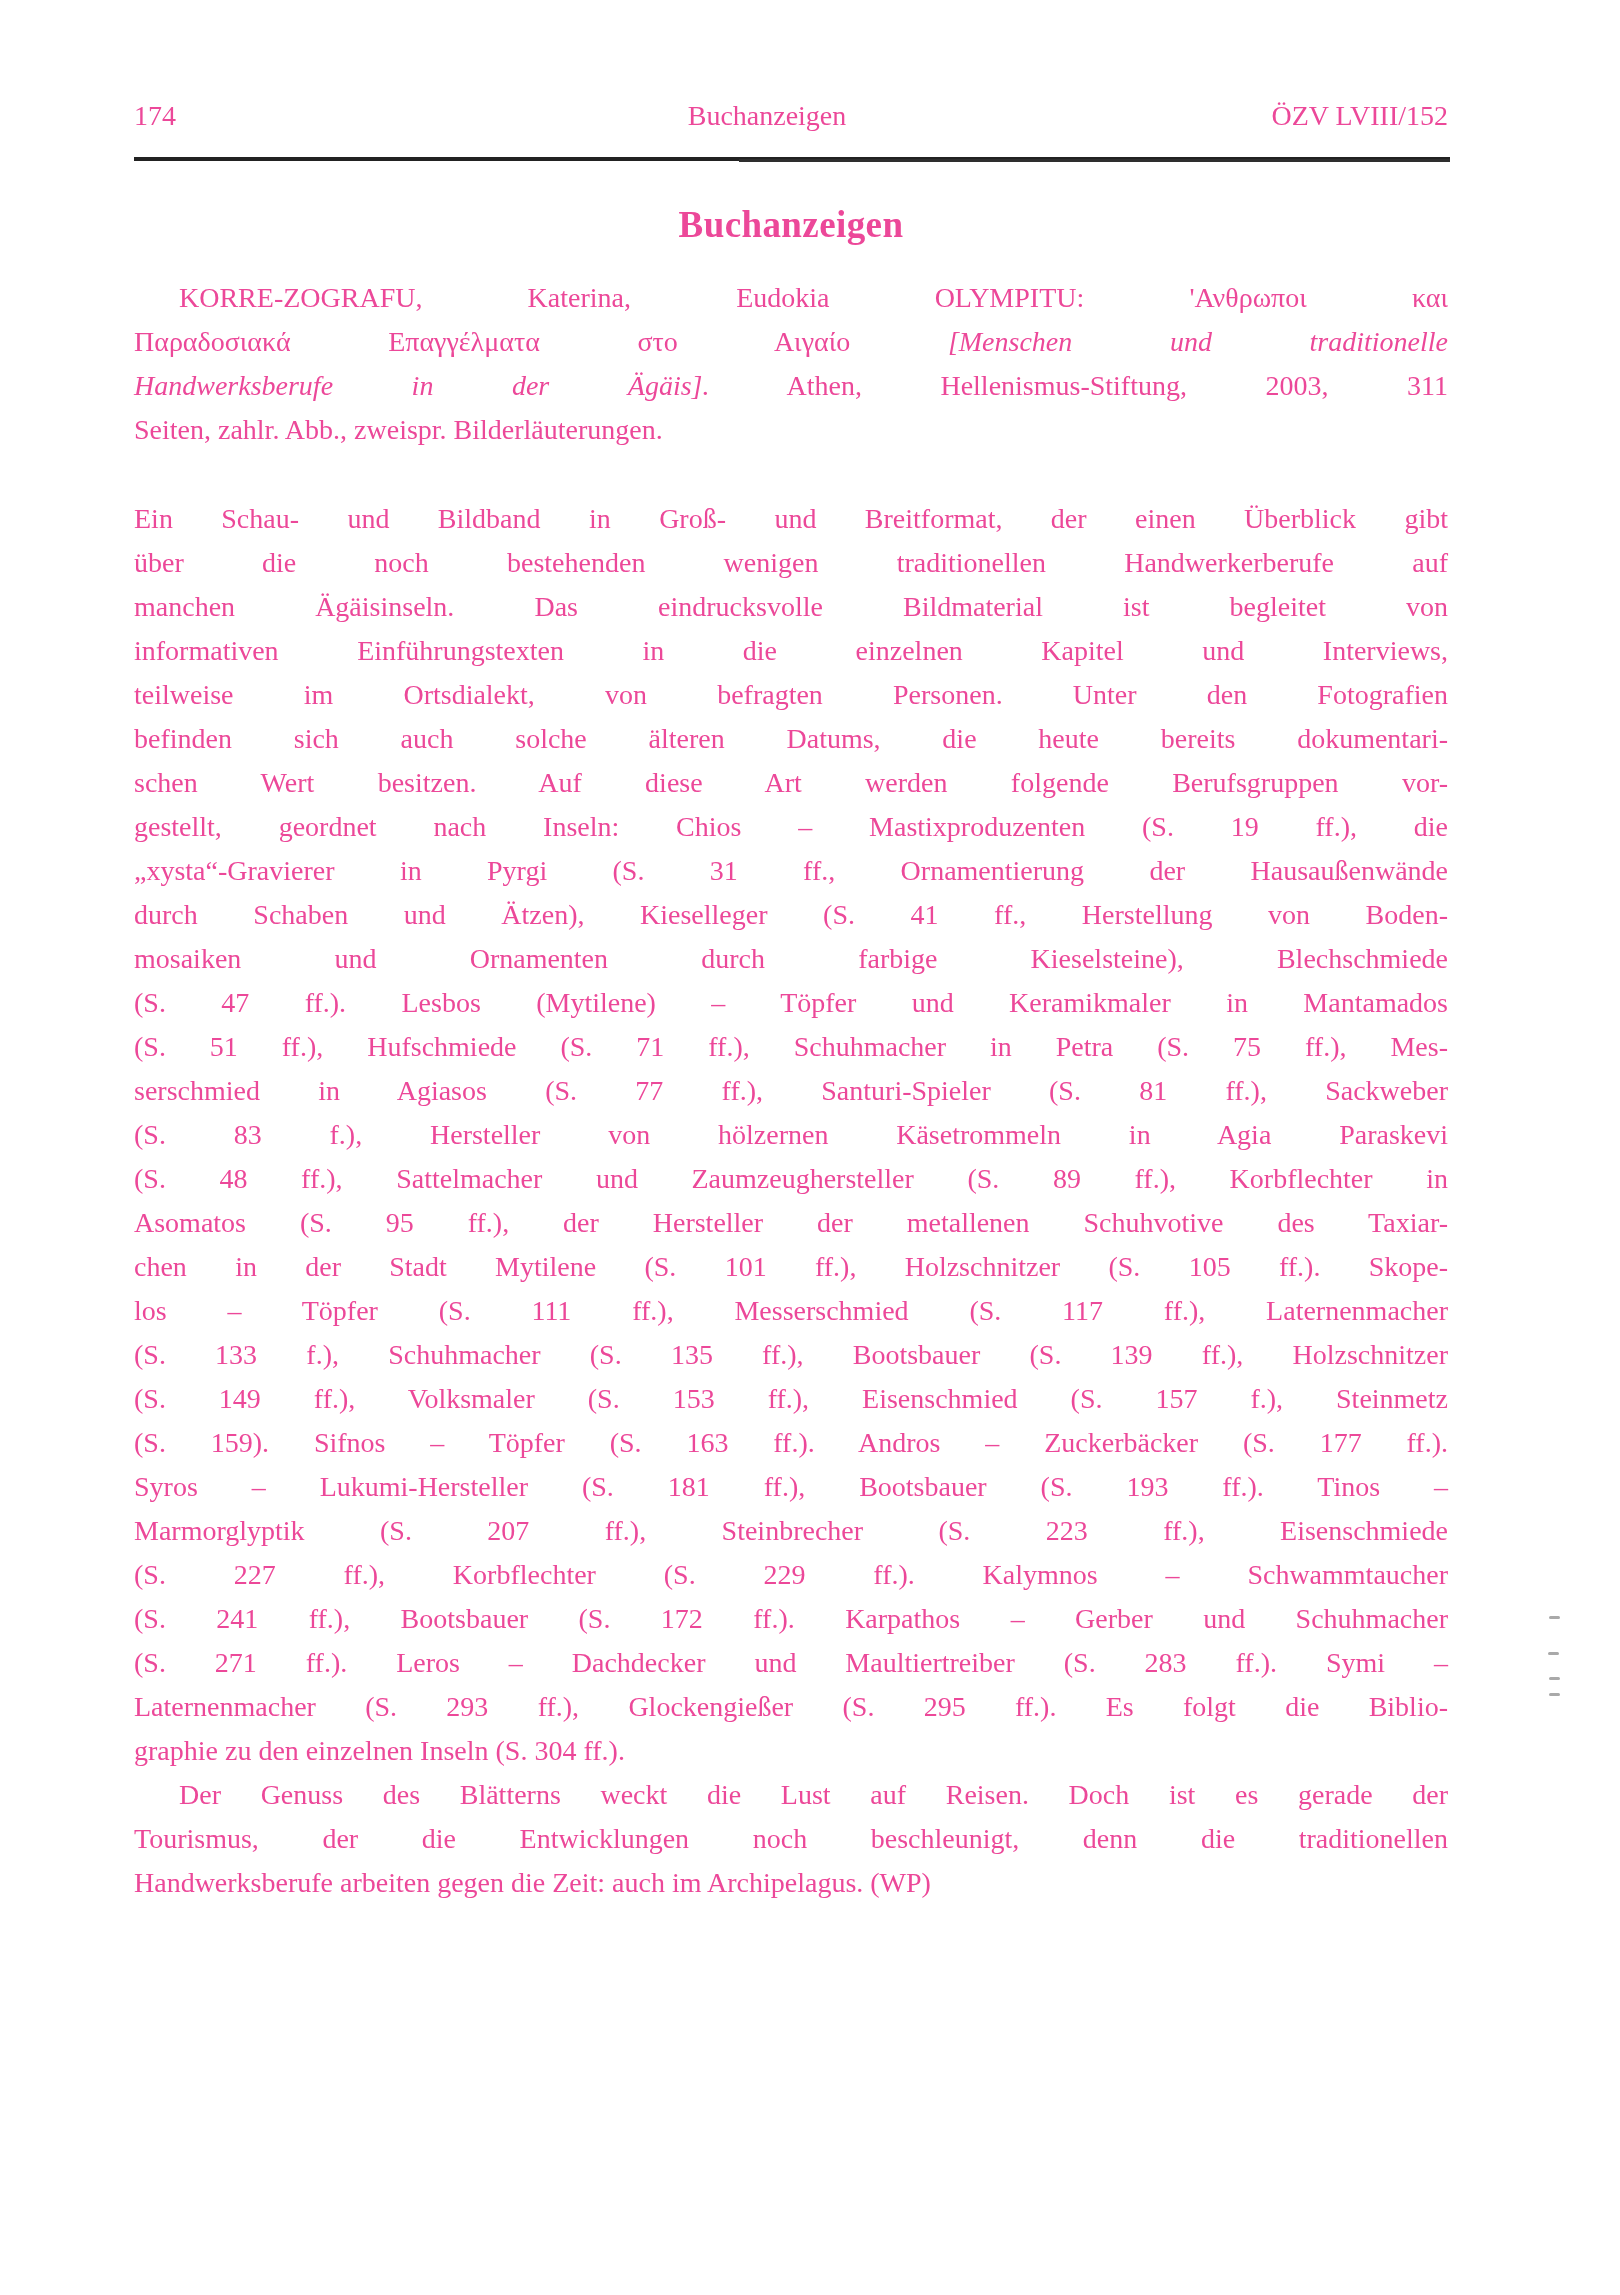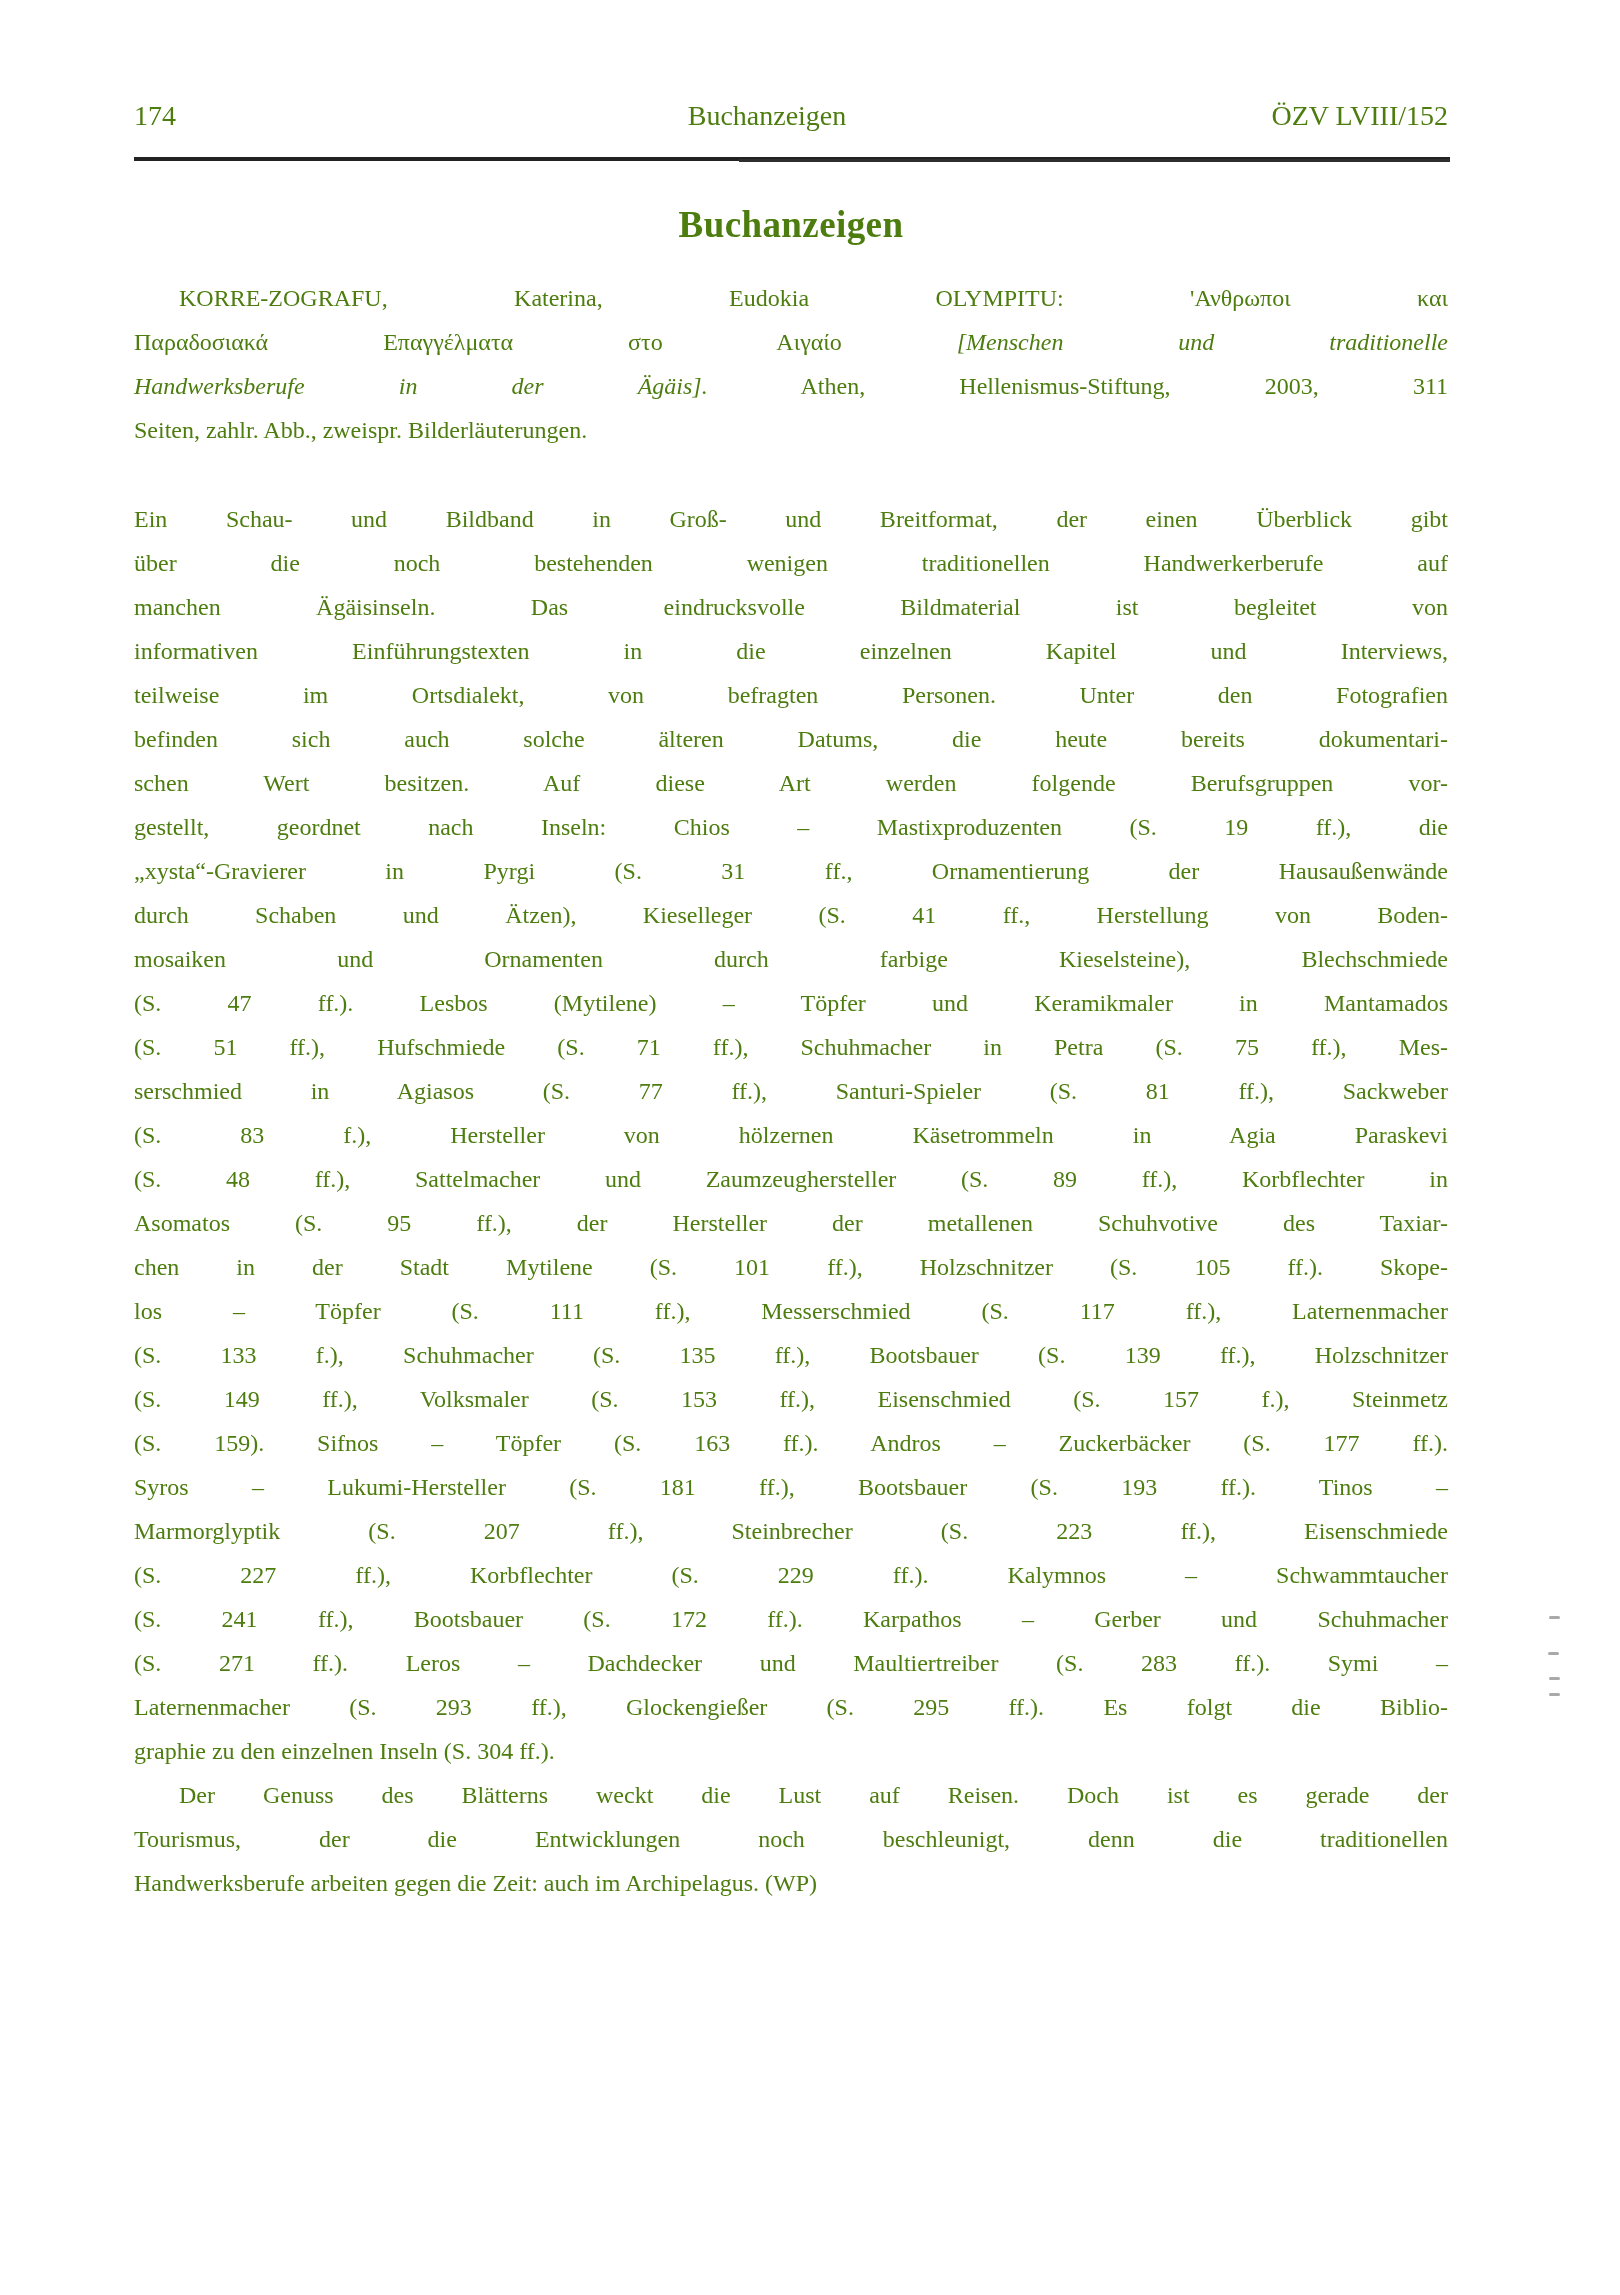--- a/index.html
+++ b/index.html
@@ -5,21 +5,21 @@
   html, body { margin: 0; padding: 0; }
   body {
     width: 1621px; height: 2295px;
     background: #e8e8e8;
     font-family: "Liberation Serif", "DejaVu Serif", serif;
   }
   .sheet {
     position: relative;
     width: 1621px; height: 2295px;
     background: #ffffff;
-    color: #4d7c0f;
+    color: #ec4899;
     overflow: hidden;
   }
   .header-row {
     position: absolute;
     left: 134px; top: 100px; width: 1314px;
     display: flex; align-items: baseline;
     font-size: 28px;
   }
   .header-row .h-left  { flex: 1; text-align: left; }
   .header-row .h-mid   { flex: 0 0 auto; text-align: center; transform: translateX(-24px); }
@@ -37,21 +37,21 @@
   .doc-title {
     position: absolute;
     left: 134px; top: 203px; width: 1314px;
     text-align: center;
     font-size: 37px; font-weight: bold;
     letter-spacing: 0.4px;
   }
   .content {
     position: absolute;
     left: 134px; top: 276px; width: 1314px;
-    font-size: 24px; line-height: 44px;
+    font-size: 28px; line-height: 44px;
   }
   .para { margin: 0; }
   .para.bib { margin-bottom: 45px; }
   .line {
     text-align: justify;
     text-align-last: justify;
     white-space: normal;
   }
   .line.last { text-align-last: left; }
   .bib .line:first-child { text-indent: 45px; }

